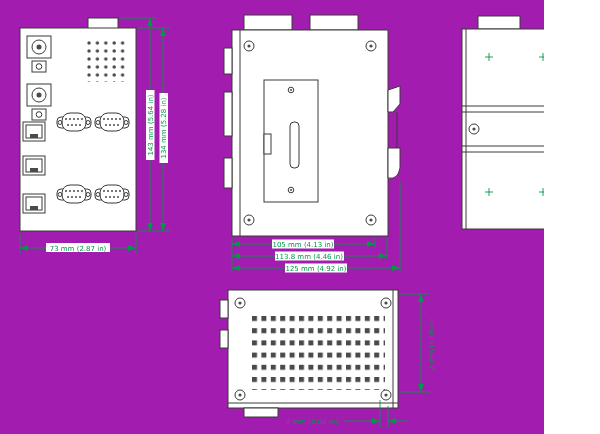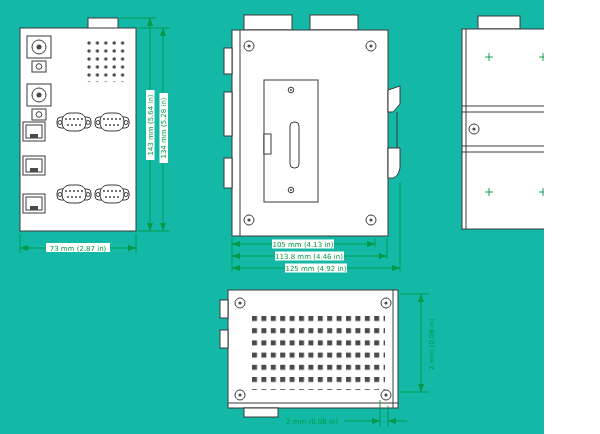--- a/index.html
+++ b/index.html
@@ -1,16 +1,16 @@
 <!DOCTYPE html>
 <html><head>
 <meta charset="utf-8">
 <style>
   html,body{margin:0;padding:0;background:#ffffff;}
-  .stage{position:relative;width:544px;height:434px;background:#14b8a6;overflow:hidden;
+  .stage{position:relative;width:544px;height:434px;background:#a21caf;overflow:hidden;
          font-family:"DejaVu Sans",sans-serif;}
   .line  {stroke:#3b3b3b;stroke-width:1;fill:none;}
   .fillw {stroke:#3b3b3b;stroke-width:1;fill:#ffffff;}
   .dark  {fill:#4a4a4a;stroke:none;}
   .dim   {stroke:#009945;stroke-width:0.9;fill:none;}
   .dimtxt{font-size:7px;fill:#009945;stroke:none;font-family:"DejaVu Sans",sans-serif;}
   .bg    {fill:#ffffff;stroke:none;}
 </style>
 </head>
 <body>

